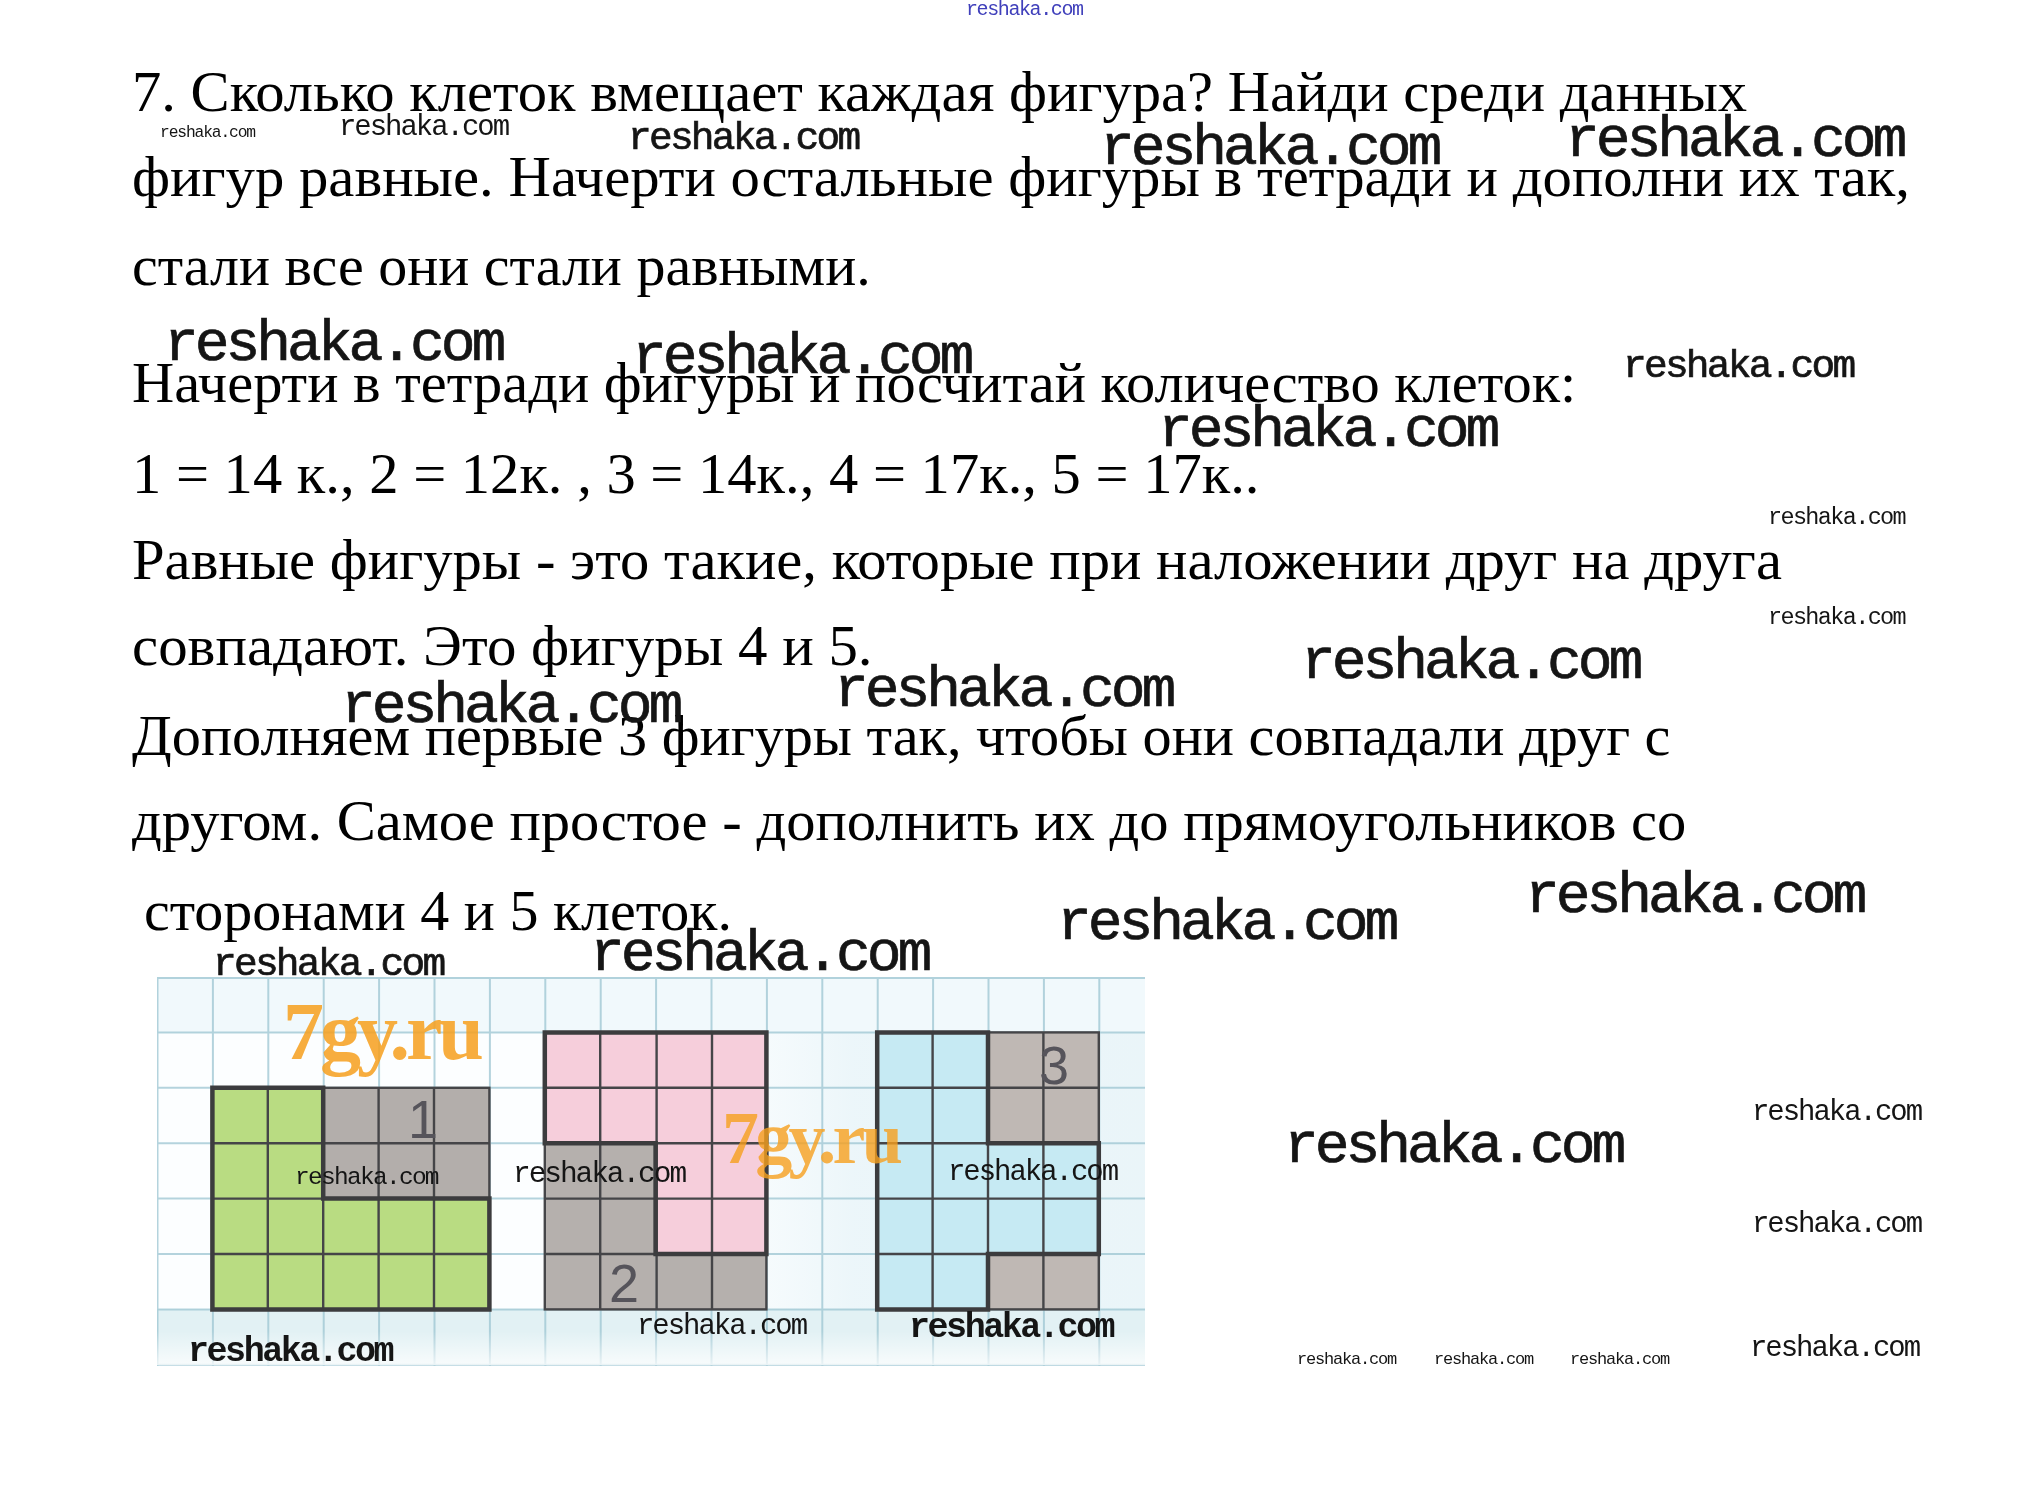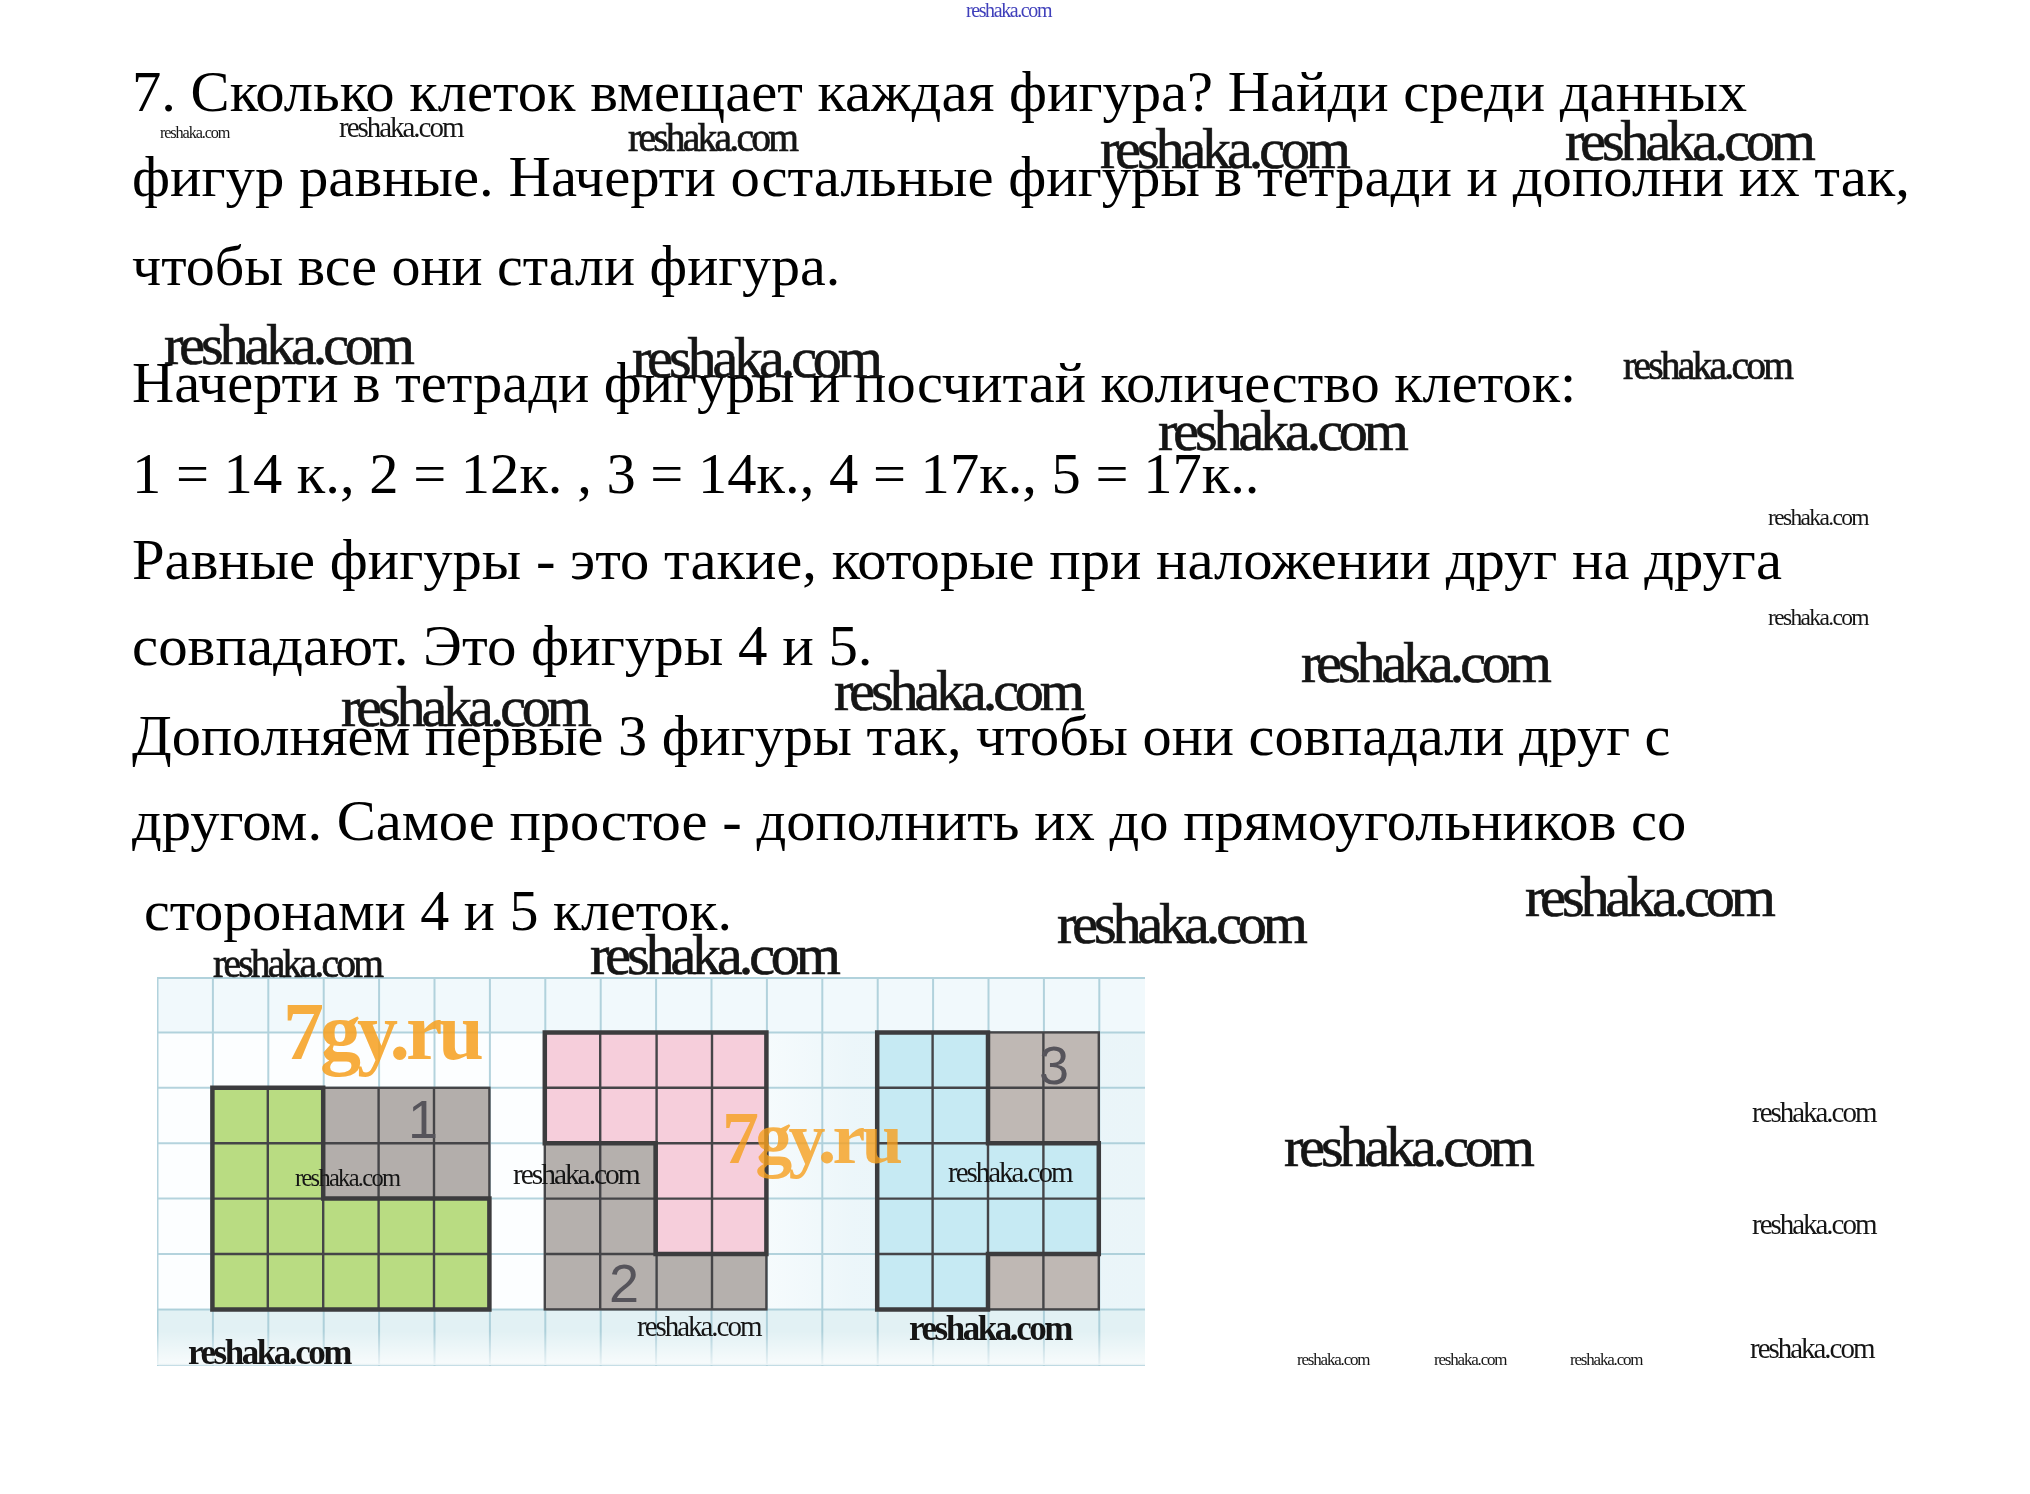--- a/index.html
+++ b/index.html
@@ -1,17 +1,17 @@
 <!DOCTYPE html>
 <html><head>
 <meta charset="utf-8">
 <style>
 html,body{margin:0;padding:0;width:2030px;height:1494px;background:#ffffff;overflow:hidden;position:relative}
 .t{position:absolute;font-family:"Liberation Serif",serif;font-size:58px;line-height:1;white-space:nowrap;color:#000;transform-origin:0 0}
-.w{position:absolute;font-family:Liberation Serif, serif;line-height:1;white-space:nowrap;color:#151515;letter-spacing:-0.07em}
+.w{position:absolute;font-family:Liberation Mono, monospace;line-height:1;white-space:nowrap;color:#151515;letter-spacing:-0.07em}
 .wb{-webkit-text-stroke:0.7px #151515}
 </style>
 </head>
 <body>
 
 <svg style="position:absolute;left:157px;top:977px" width="988" height="400" viewBox="0 0 988 400">
   <defs>
     <linearGradient id="fade" x1="0" y1="0" x2="0" y2="1">
       <stop offset="0" stop-color="#ffffff" stop-opacity="0"></stop>
       <stop offset="1" stop-color="#ffffff" stop-opacity="1"></stop>
@@ -135,21 +135,21 @@
   <text x="565" y="186" font-family="Liberation Serif" font-weight="bold" font-size="74" letter-spacing="-3.7" fill="#f7a01e" opacity="0.8">7gy.ru</text>
 
   <rect x="0" y="354" width="988" height="34" fill="url(#fade)" opacity="0.75"></rect>
   <rect x="0" y="389" width="988" height="11" fill="#ffffff"></rect>
 </svg>
 
 <div class="t" style="left:132px;top:63.4px;transform:scaleX(1.0107)">7. Сколько клеток вмещает каждая фигура? Найди среди данных</div>
 
 <div class="t" style="left:132px;top:148.4px;transform:scaleX(1.0126)">фигур равные. Начерти остальные фигуры в тетради и дополни их так,</div>
 
-<div class="t" style="left:132px;top:237.4px">чтобы все они стали фигура.</div>
+<div class="t" style="left:132px;top:237.4px">стали все они стали равными.</div>
 
 <div class="t" style="left:132px;top:354.4px;transform:scaleX(1.0077)">Начерти в тетради фигуры и посчитай количество клеток:</div>
 
 <div class="t" style="left:132px;top:445.4px;transform:scaleX(1.0099)">1 = 14 к., 2 = 12к. , 3 = 14к., 4 = 17к., 5 = 17к..</div>
 
 <div class="t" style="left:132px;top:531.4px;transform:scaleX(1.011)">Равные фигуры - это такие, которые при наложении друг на друга</div>
 
 <div class="t" style="left:132px;top:617.4px;transform:scaleX(1.0152)">совпадают. Это фигуры 4 и 5.</div>
 
 <div class="t" style="left:132px;top:707.4px;transform:scaleX(1.0046)">Дополняем первые 3 фигуры так, чтобы они совпадали друг с</div>

